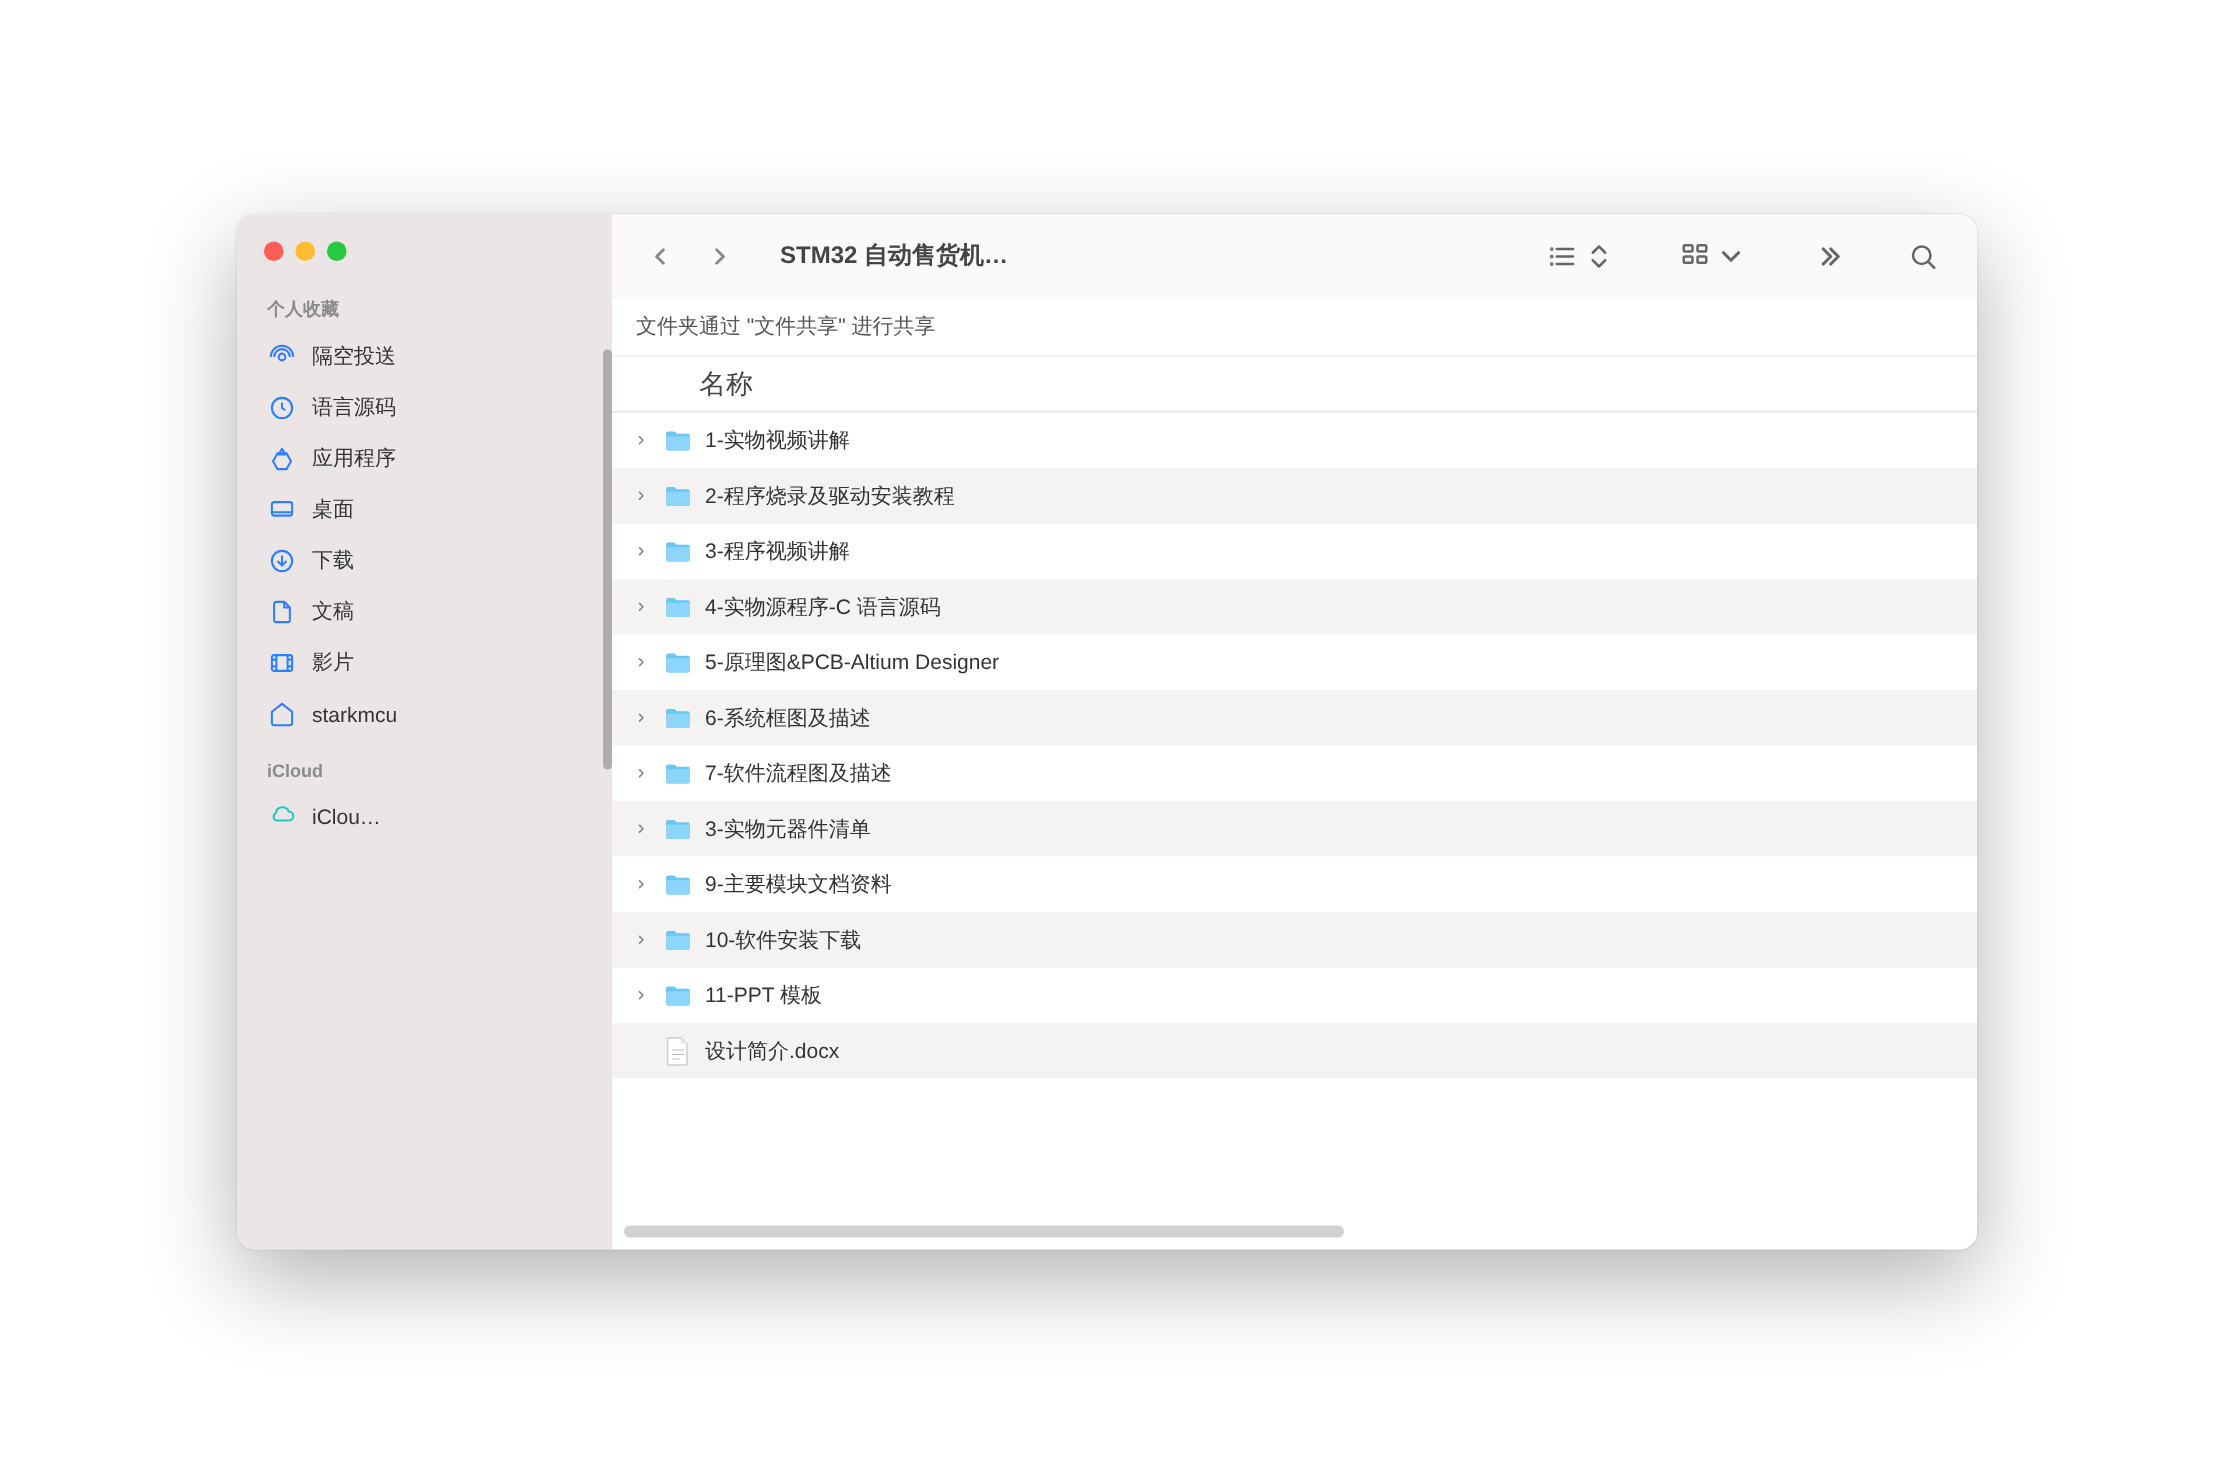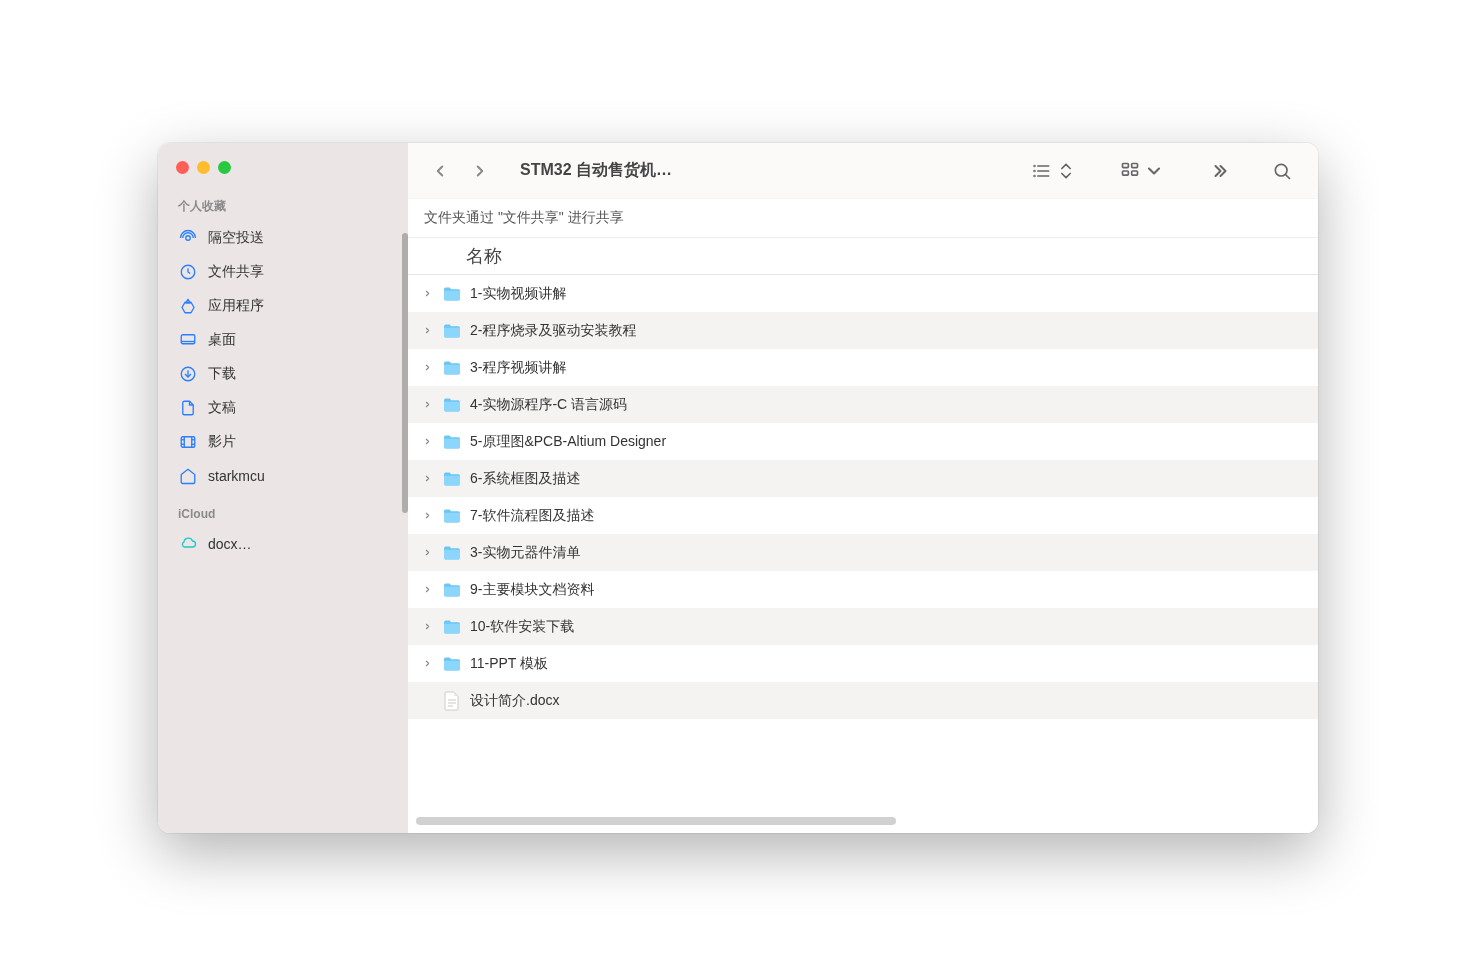--- a/index.html
+++ b/index.html
@@ -227,21 +227,21 @@
             </span>
             <span>隔空投送</span>
           </div>
           <div class="sidebar-item">
             <span class="icon">
               <svg viewBox="0 0 24 24" fill="none" stroke="#2b7fff" stroke-width="1.8">
                 <circle cx="12" cy="12" r="9"></circle>
                 <polyline points="12 7 12 12 15 14"></polyline>
               </svg>
             </span>
-            <span>文件共享</span>
+            <span>语言源码</span>
           </div>
           <div class="sidebar-item">
             <span class="icon">
               <svg viewBox="0 0 24 24" fill="none" stroke="#2b7fff" stroke-width="1.8" stroke-linecap="round" stroke-linejoin="round">
                 <path d="M12 3l3 5h-6z"></path>
                 <path d="M4 14l4 7h8l4-7-4-7H8z"></path>
               </svg>
             </span>
             <span>应用程序</span>
           </div>
@@ -297,21 +297,21 @@
           </div>
         </div>
         <div class="sidebar-section">
           <div class="sidebar-header">iCloud</div>
           <div class="sidebar-item">
             <span class="icon">
               <svg viewBox="0 0 24 24" fill="none" stroke="#20c8c8" stroke-width="1.8">
                 <path d="M18 16a4 4 0 0 0 0-8 6 6 0 0 0-11.5 1.5A3.5 3.5 0 0 0 7 16z"></path>
               </svg>
             </span>
-            <span>docx…</span>
+            <span>iClou…</span>
           </div>
         </div>
       </div>
     <div class="sidebar-scrollbar"></div>
   </div>
 
   <div class="main">
     <div class="toolbar">
       <div class="nav-btn">
         <svg viewBox="0 0 24 24" fill="none" stroke="currentColor" stroke-width="2.5" stroke-linecap="round" stroke-linejoin="round">

